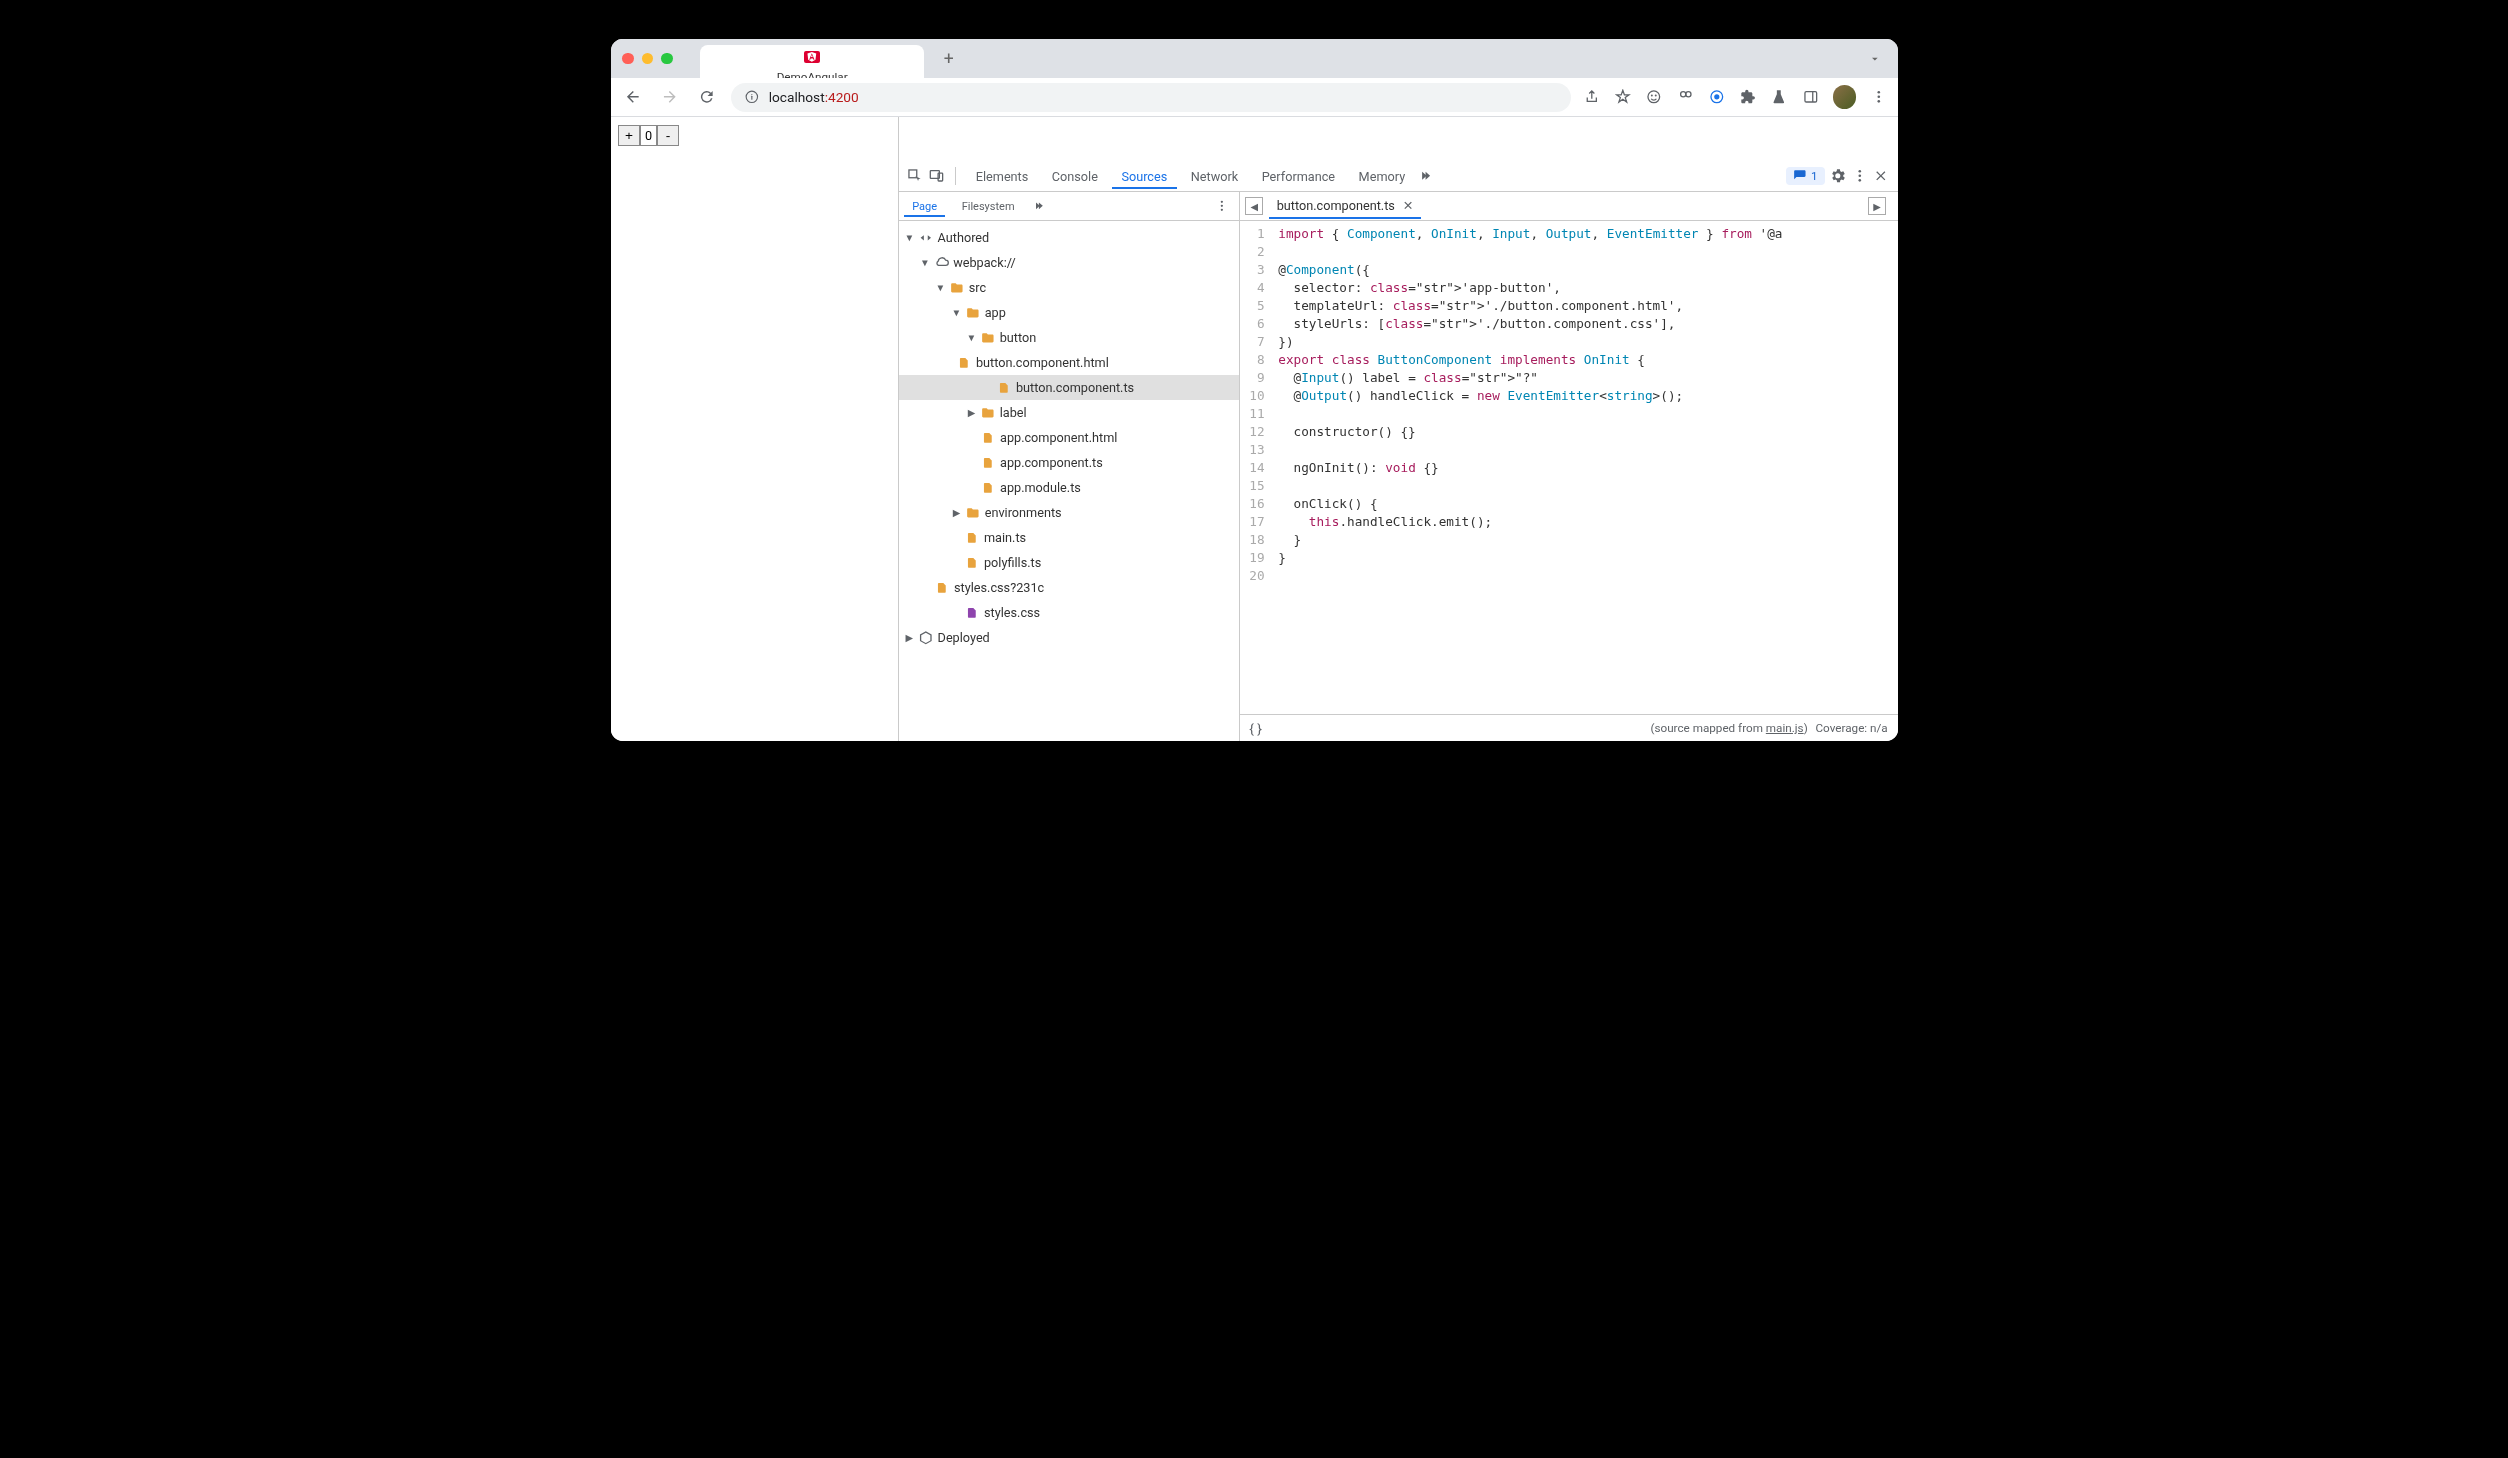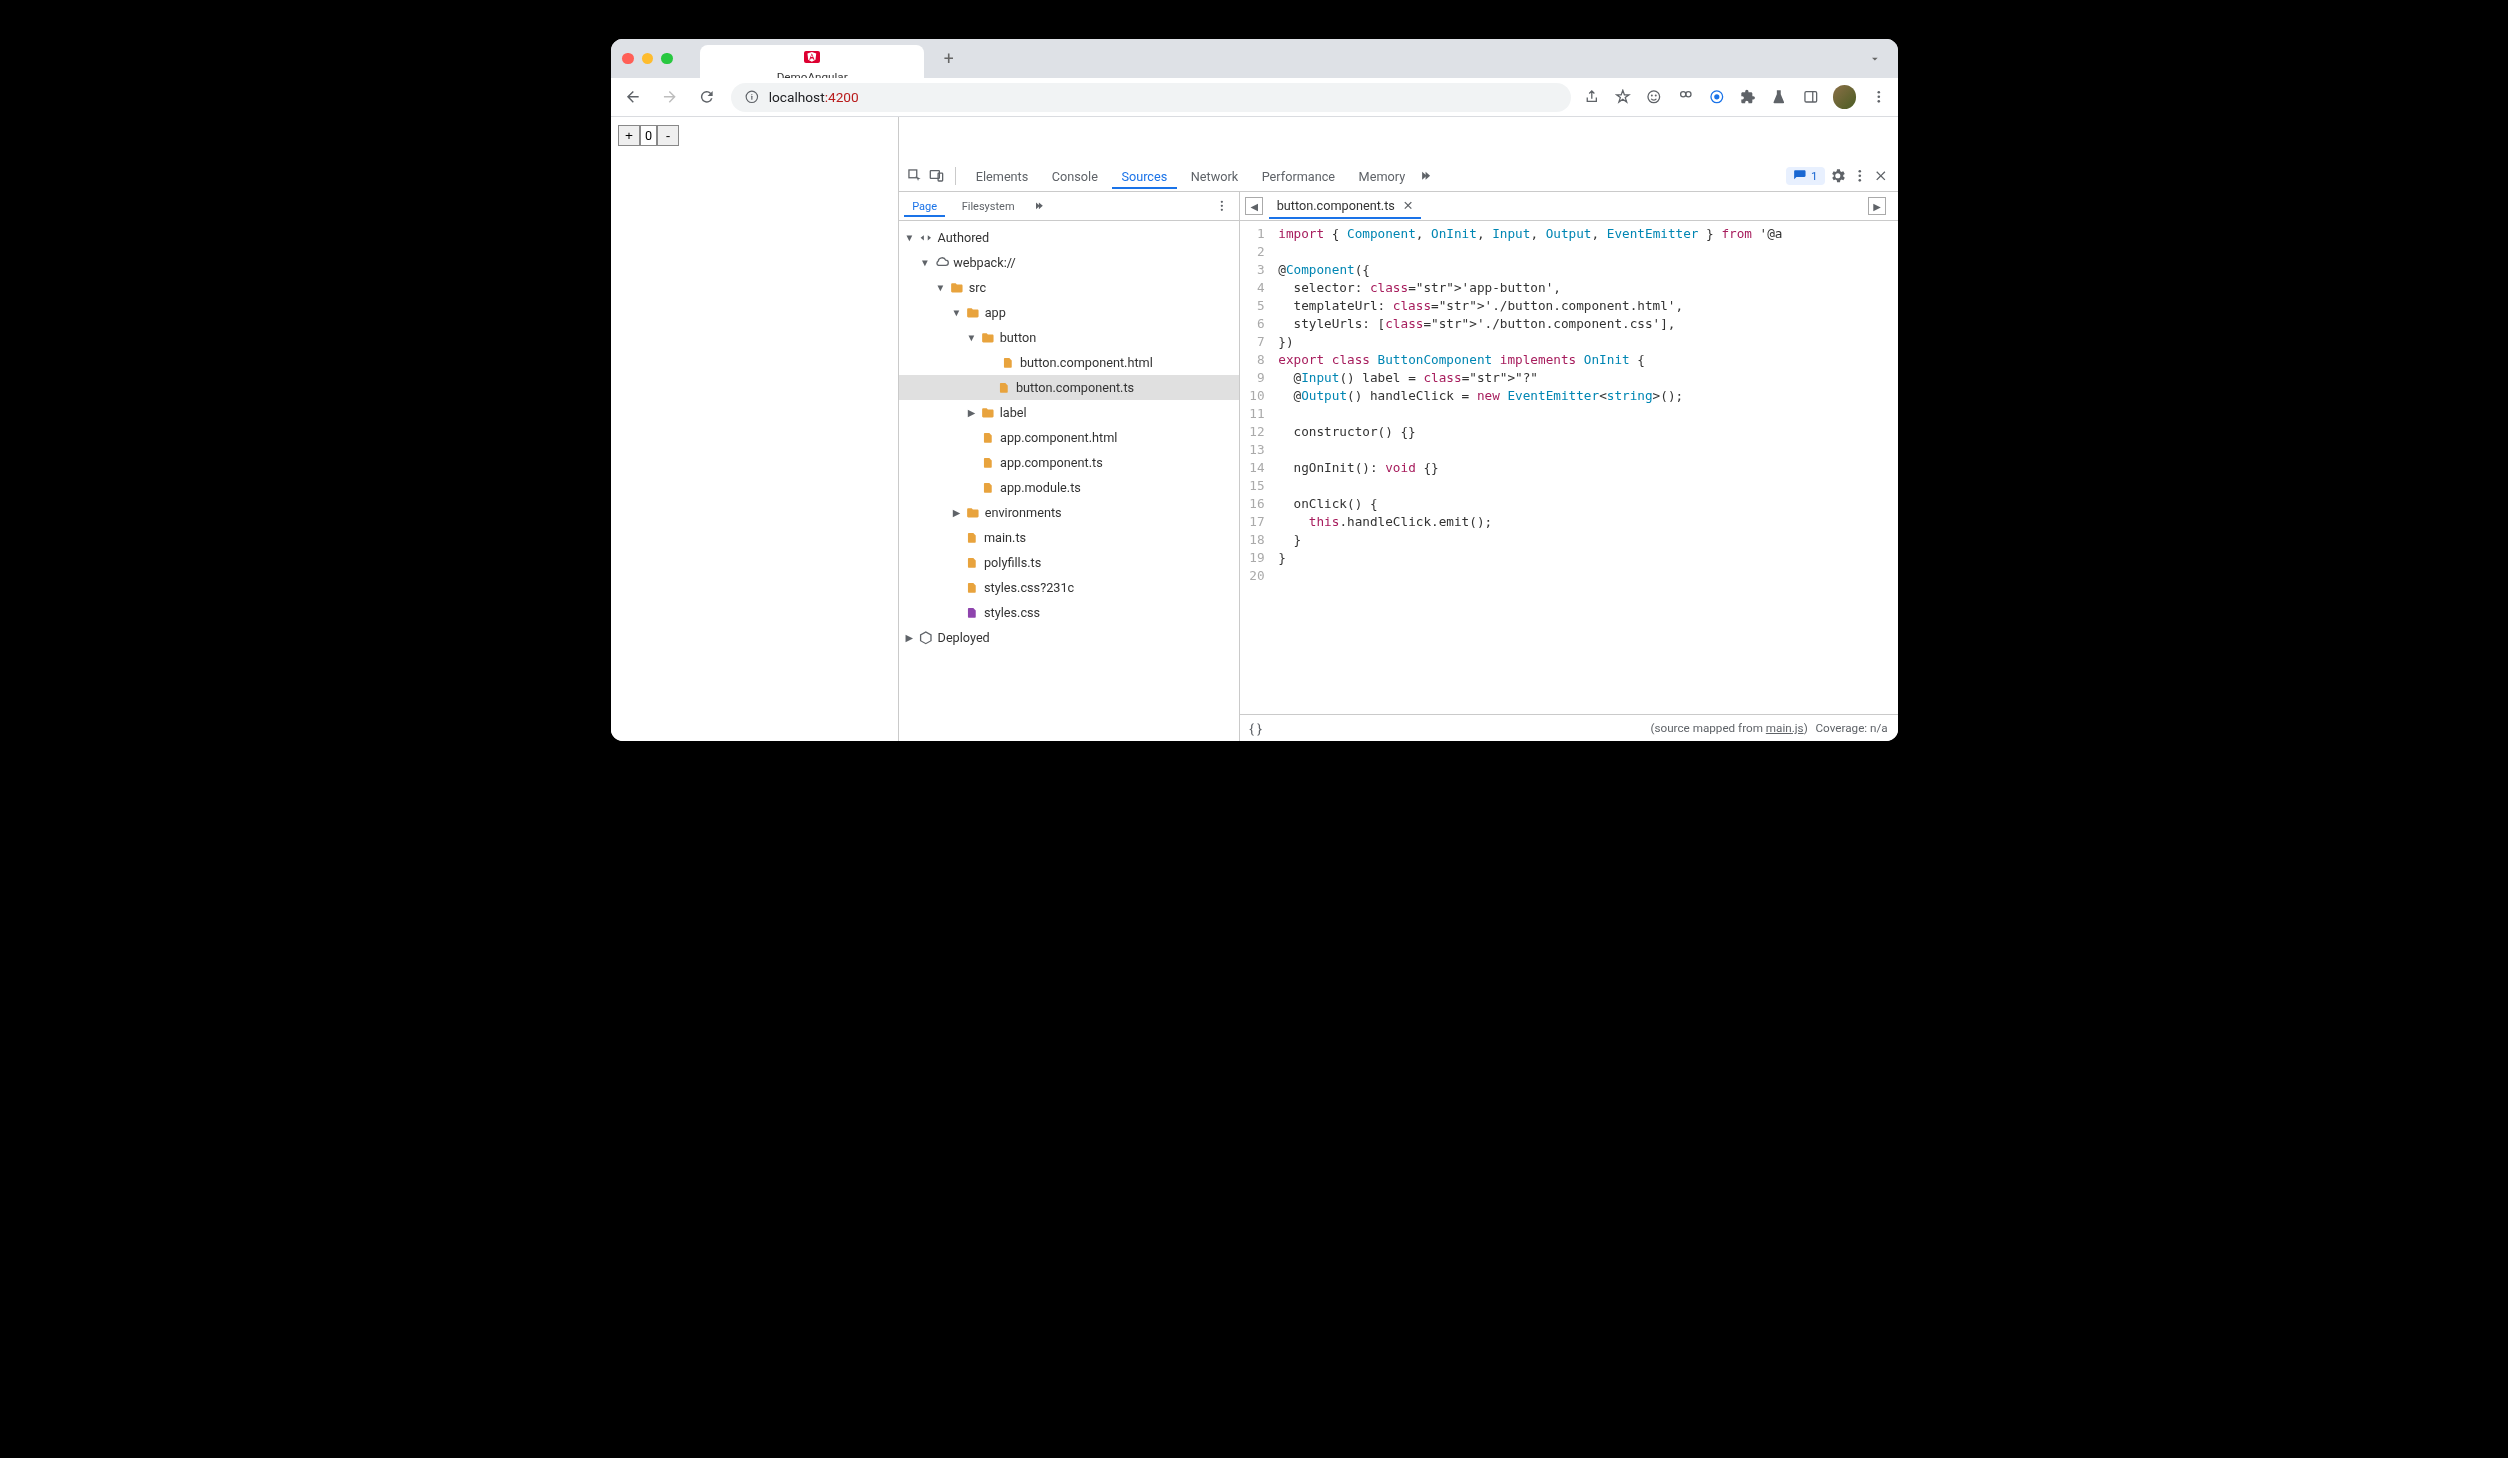--- a/index.html
+++ b/index.html
@@ -322,21 +322,21 @@
               </div>
             <div class="tree-item" style="padding-left:68px">
                 <span class="tree-arrow">▼</span>
                 <span class="tree-icon folder-icon">
                   <svg width="13.7" height="13.7" viewBox="0 0 24 24">
                     <path fill="currentColor" d="M10 4H4c-1.1 0-2 .9-2 2v12c0 1.1.9 2 2 2h16c1.1 0 2-.9 2-2V8c0-1.1-.9-2-2-2h-8l-2-2z"></path>
                   </svg>
                 </span>
                 <span class="tree-label">button</span>
               </div>
-            <div class="tree-item" style="padding-left:102px">
+            <div class="tree-item" style="padding-left:58px">
                 <span class="tree-icon file-icon">
                   <svg width="11.7" height="13.7" viewBox="0 0 24 24">
                     <path fill="currentColor" d="M6 2h9l5 5v13c0 1.1-.9 2-2 2H6c-1.1 0-2-.9-2-2V4c0-1.1.9-2 2-2z"></path>
                   </svg>
                 </span>
                 <span class="tree-label">button.component.html</span>
               </div>
             <div class="tree-item selected" style="padding-left:98px">
                 <span class="tree-icon file-icon">
                   <svg width="11.7" height="13.7" viewBox="0 0 24 24">
@@ -396,21 +396,21 @@
                 <span class="tree-label">main.ts</span>
               </div>
             <div class="tree-item" style="padding-left:66px">
                 <span class="tree-icon file-icon">
                   <svg width="11.7" height="13.7" viewBox="0 0 24 24">
                     <path fill="currentColor" d="M6 2h9l5 5v13c0 1.1-.9 2-2 2H6c-1.1 0-2-.9-2-2V4c0-1.1.9-2 2-2z"></path>
                   </svg>
                 </span>
                 <span class="tree-label">polyfills.ts</span>
               </div>
-            <div class="tree-item" style="padding-left:66px">
+            <div class="tree-item" style="padding-left:36px">
                 <span class="tree-icon file-icon">
                   <svg width="11.7" height="13.7" viewBox="0 0 24 24">
                     <path fill="currentColor" d="M6 2h9l5 5v13c0 1.1-.9 2-2 2H6c-1.1 0-2-.9-2-2V4c0-1.1.9-2 2-2z"></path>
                   </svg>
                 </span>
                 <span class="tree-label">styles.css?231c</span>
               </div>
             <div class="tree-item" style="padding-left:66px">
                 <span class="tree-icon file-icon purple">
                   <svg width="11.7" height="13.7" viewBox="0 0 24 24">

